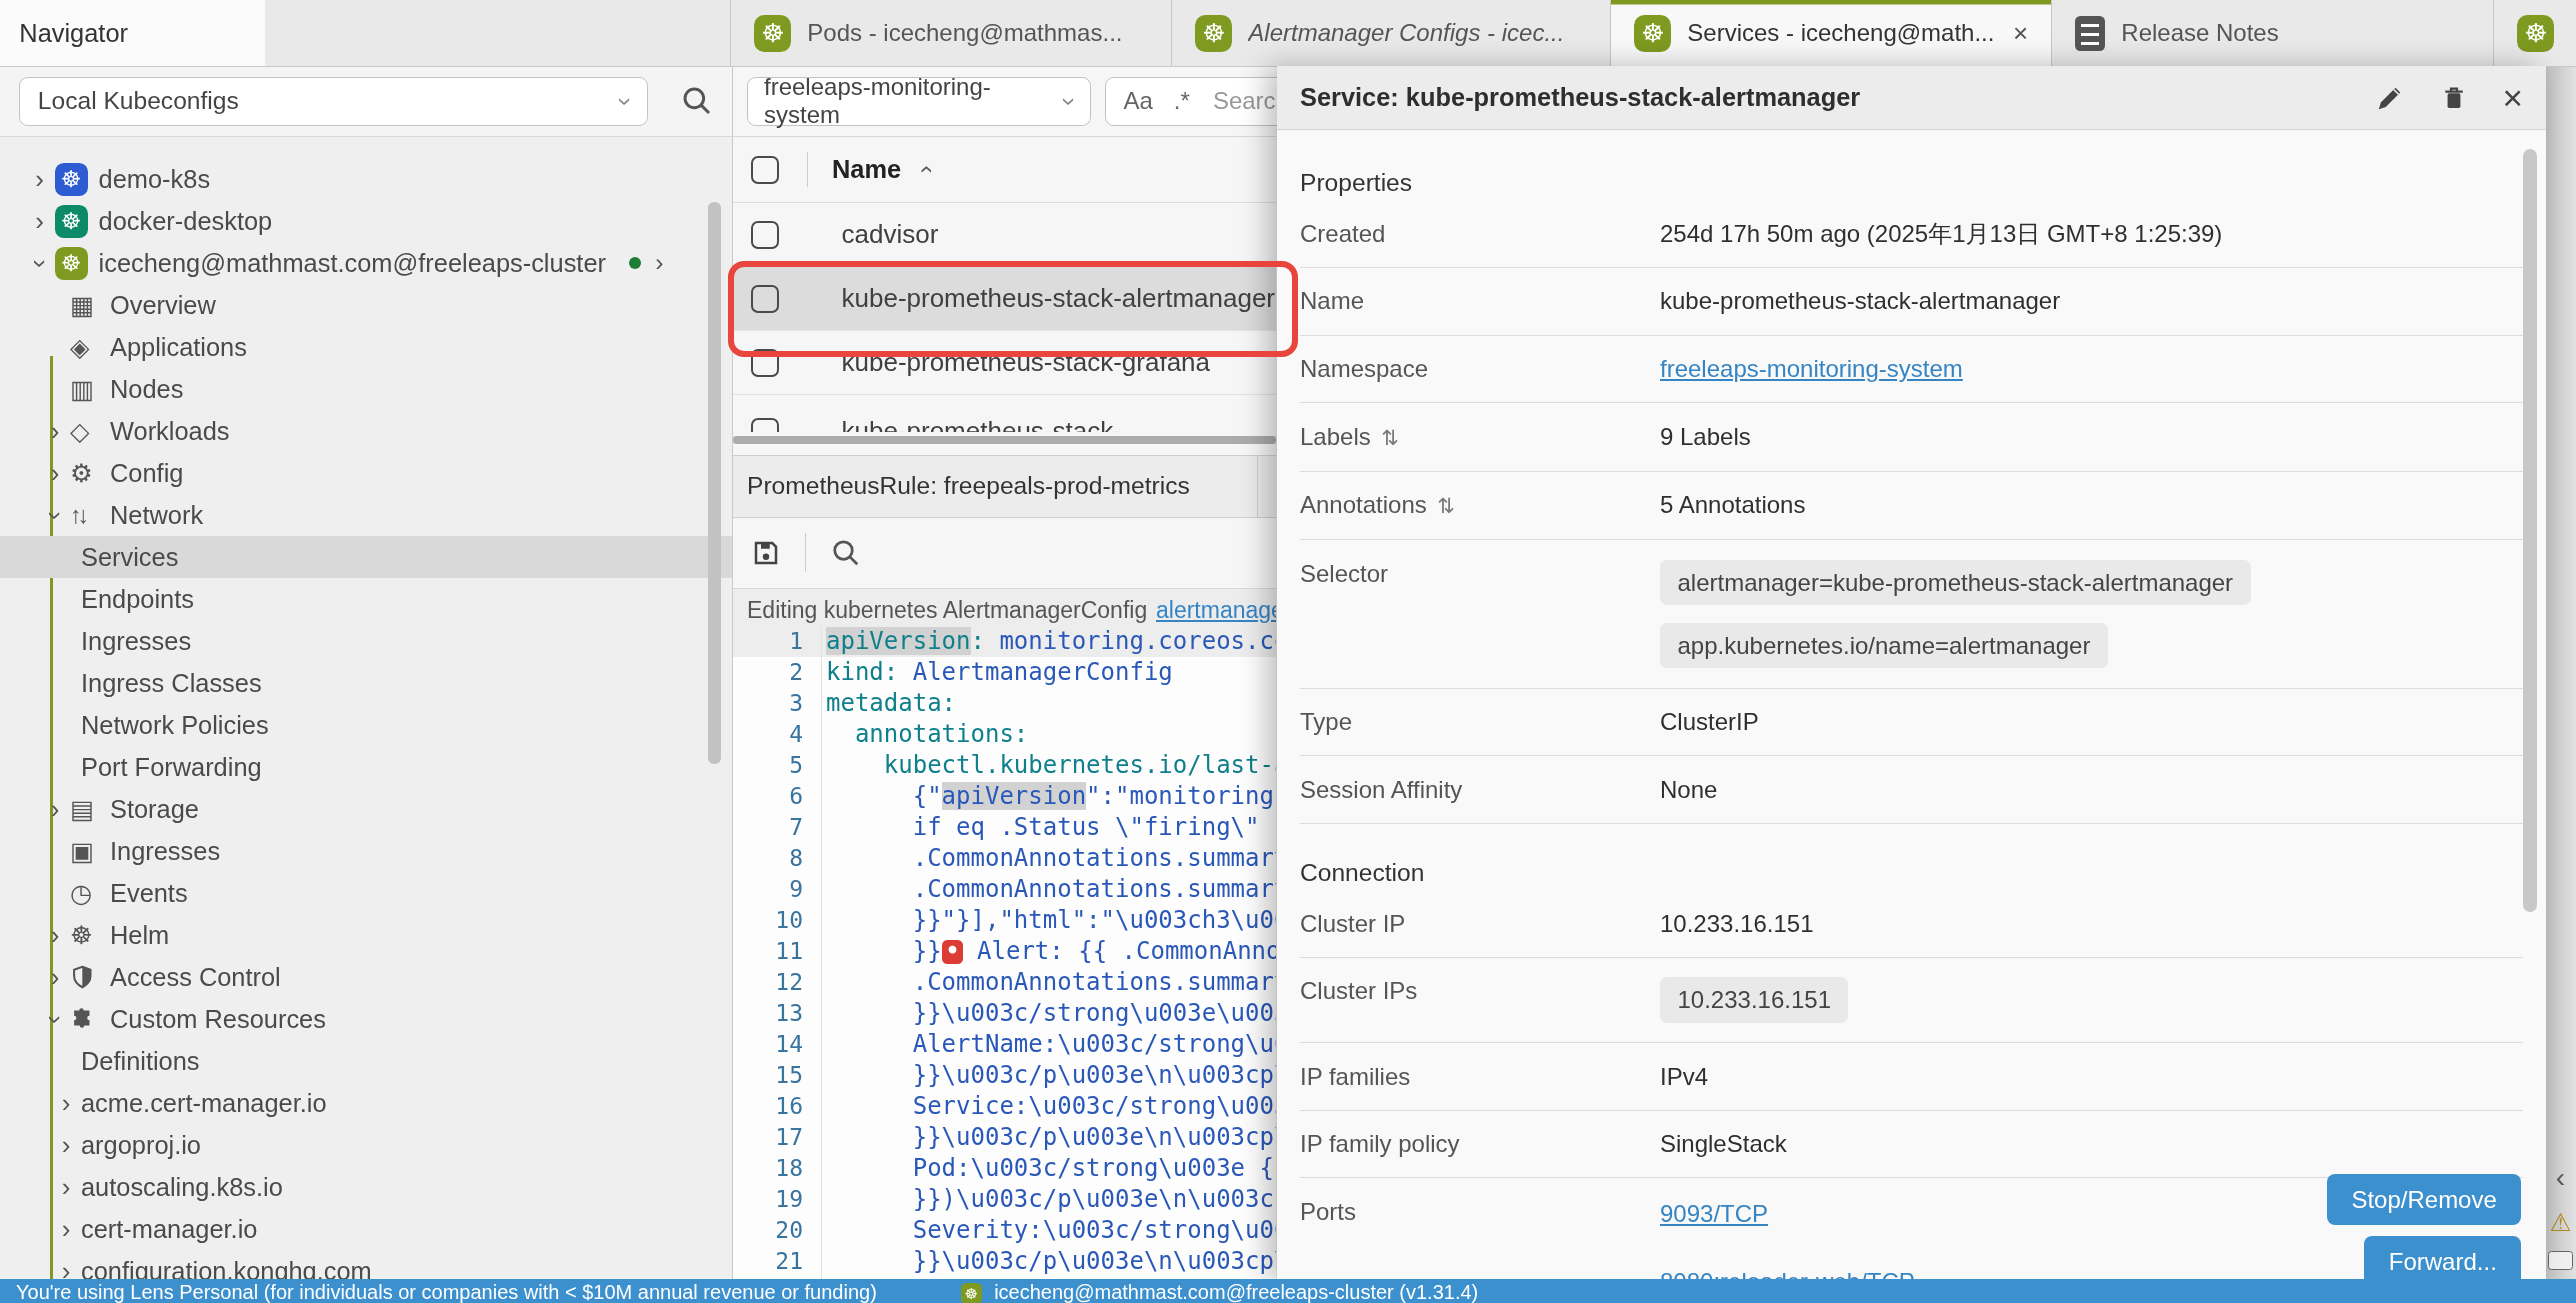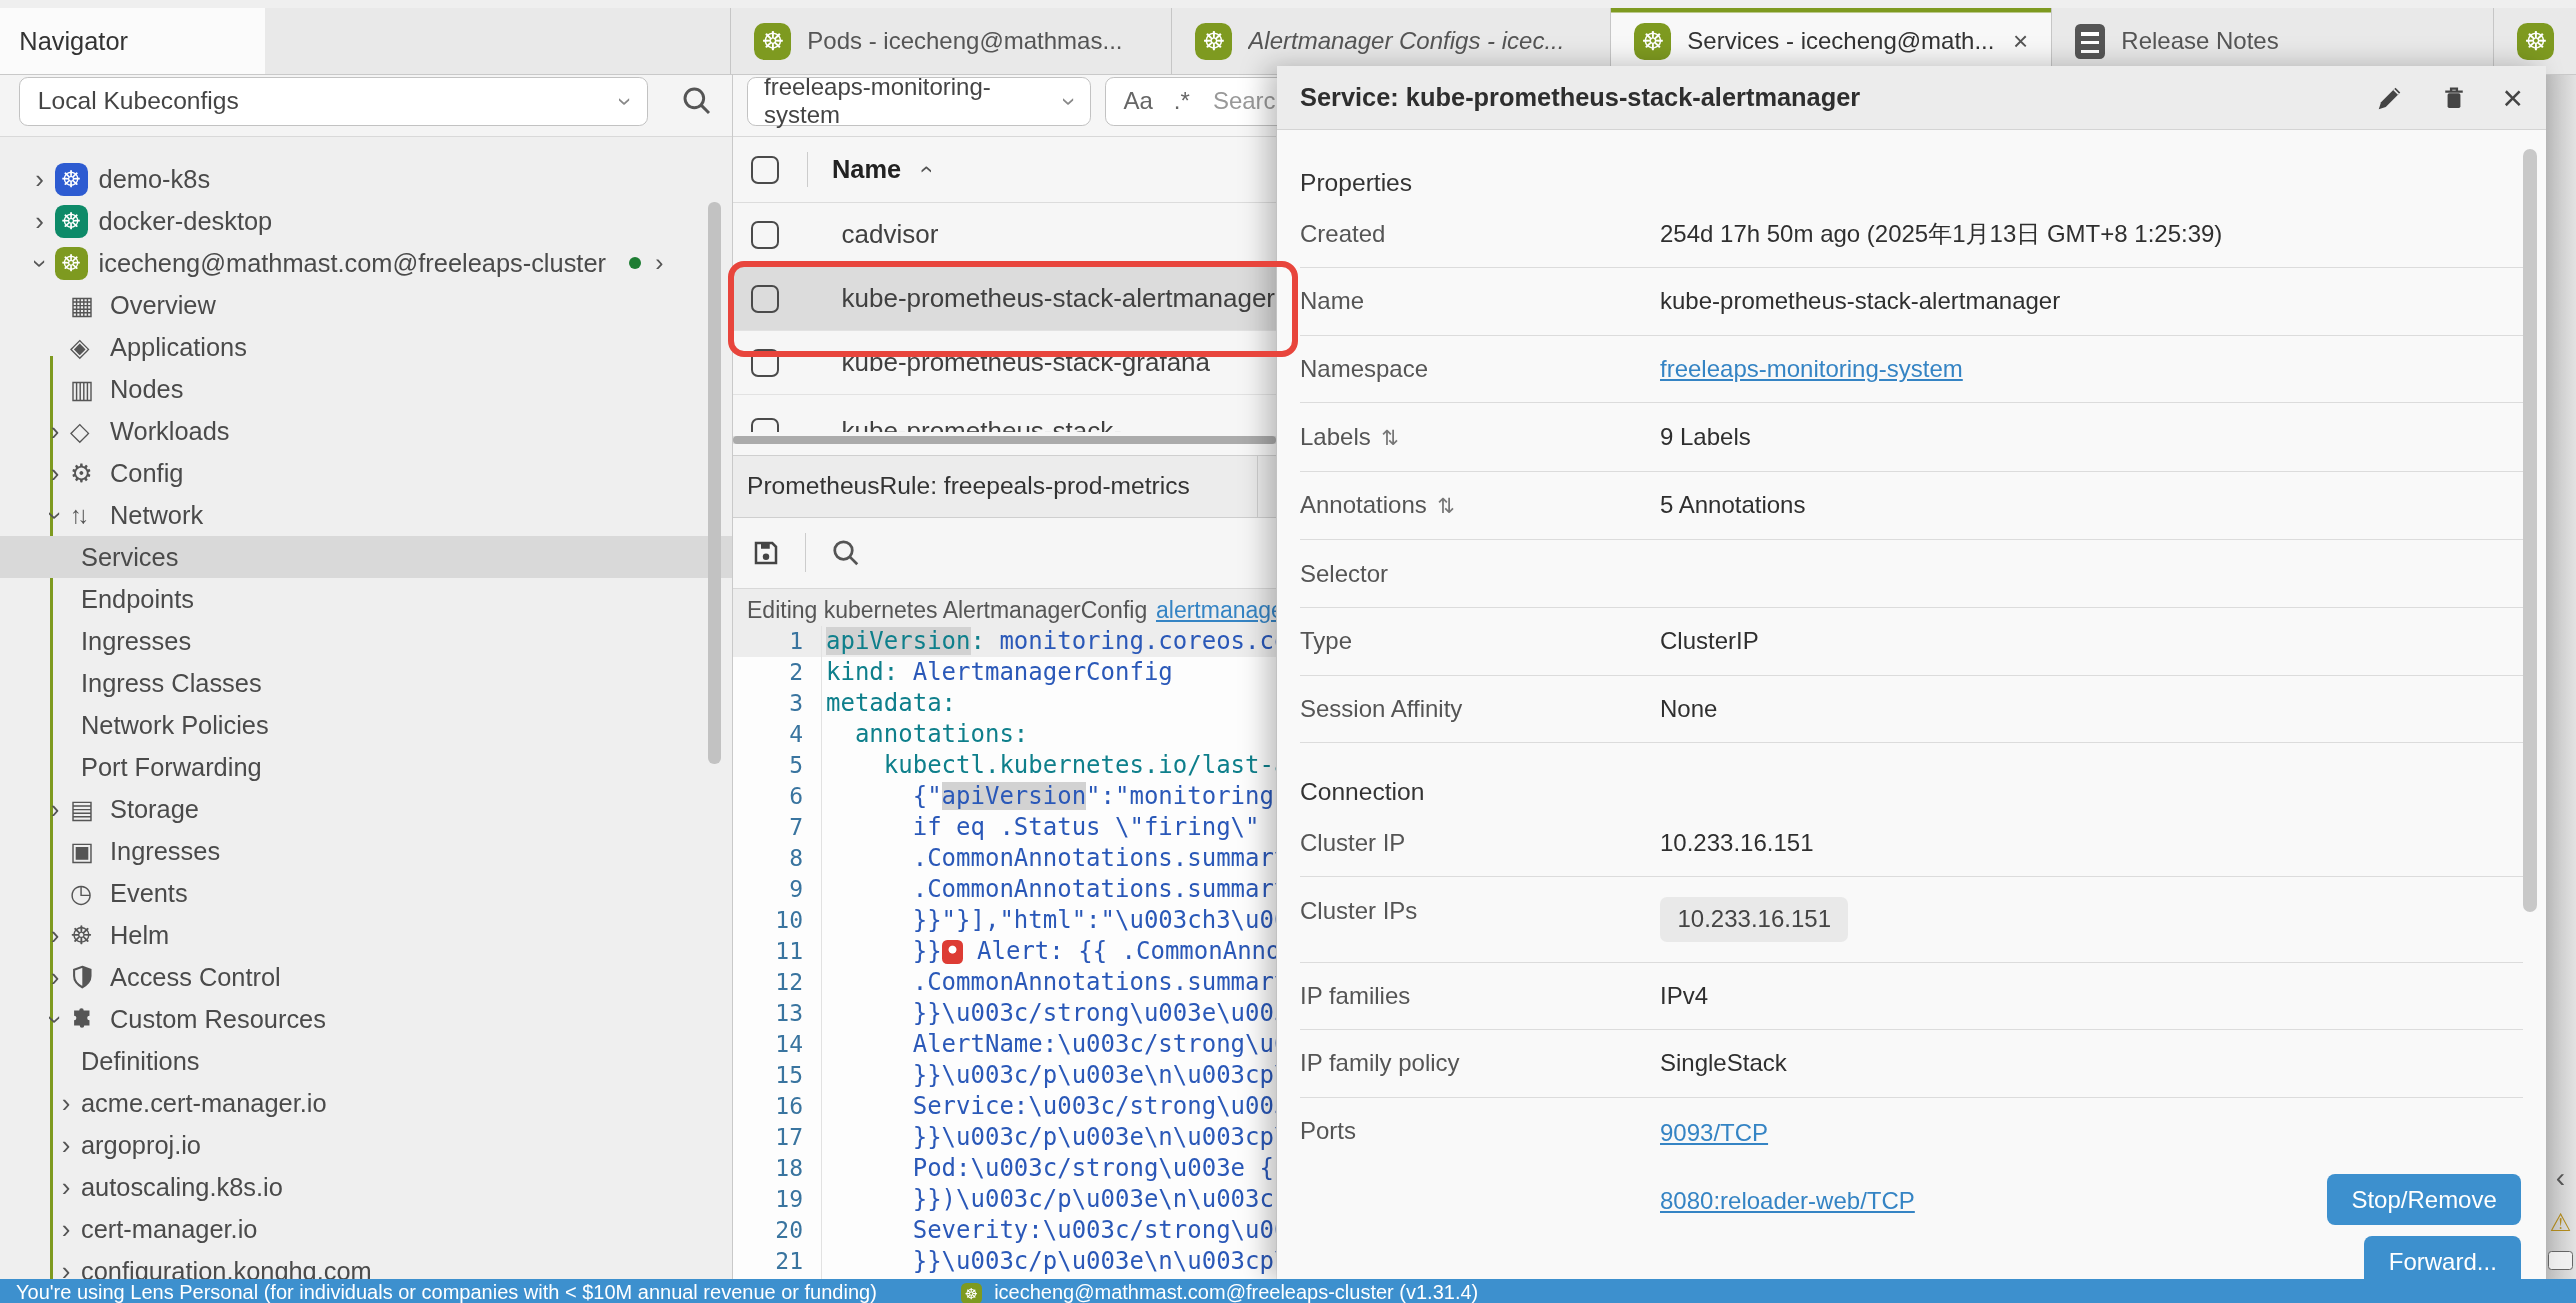--- a/index.html
+++ b/index.html
@@ -1,20 +1,20 @@
 <!DOCTYPE html>
 <html style="font-size:14px"><head>
 <meta charset="utf-8">
 <style>
   html,body{margin:0;padding:0;background:#888;}
   .app{position:relative;width:2576px;height:1304px;background:#efefef;overflow:hidden;
        font-family:"Liberation Sans",sans-serif;color:#333;}
 
   
-  .tabbar{position:absolute;left:0;top:8px;width:2576px;height:66px;background:#e9e9e9;
+  .tabbar{position:absolute;left:0;top:0;width:2576px;height:66px;background:#e9e9e9;
           border-bottom:0.9px solid #c9c9c9;display:flex;z-index:6;}
   .navhead{width:246px;flex:none;background:#fbfbfb;display:flex;align-items:center;
            padding-left:19.3px;font-size:25.4px;color:#333;}
   .tabspacer{width:465px;flex:none;}
   .tab{flex:none;display:flex;align-items:center;gap:16px;padding:0 23px;
        border-left:0.9px solid #c6c6c6;font-size:24px;color:#555;overflow:hidden;white-space:nowrap;box-sizing:border-box;}
   .t0{width:441px}.t1{width:439px}.t2{width:441px}.t3{width:442px}.tlast{flex:1;border-left:0.9px solid #c6c6c6;}
   .tab.active{background:#f8f8f8;box-shadow:inset 0 4.4px 0 #7e9a20;color:#333;}
   .tab .tlabel{overflow:hidden;text-overflow:ellipsis;}
   .tab.italic .tlabel{font-style:italic;}
@@ -508,20 +508,24 @@
       <div class="drow">
         <span class="dl"><span>Labels</span><span class="sorticon">⇅</span></span>
         <span class="dv">9 Labels</span>
       </div>
       <div class="drow">
         <span class="dl"><span>Annotations</span><span class="sorticon">⇅</span></span>
         <span class="dv">5 Annotations</span>
       </div>
       <div class="drow">
         <span class="dl">Selector</span>
+        <span class="dv chips">
+          <span class="chip">alertmanager=kube-prometheus-stack-alertmanager</span>
+          <span class="chip">app.kubernetes.io/name=alertmanager</span>
+        </span>
       </div>
       <div class="drow">
         <span class="dl">Type</span>
         <span class="dv">ClusterIP</span>
       </div>
       <div class="drow">
         <span class="dl">Session Affinity</span>
         <span class="dv">None</span>
       </div>
 

